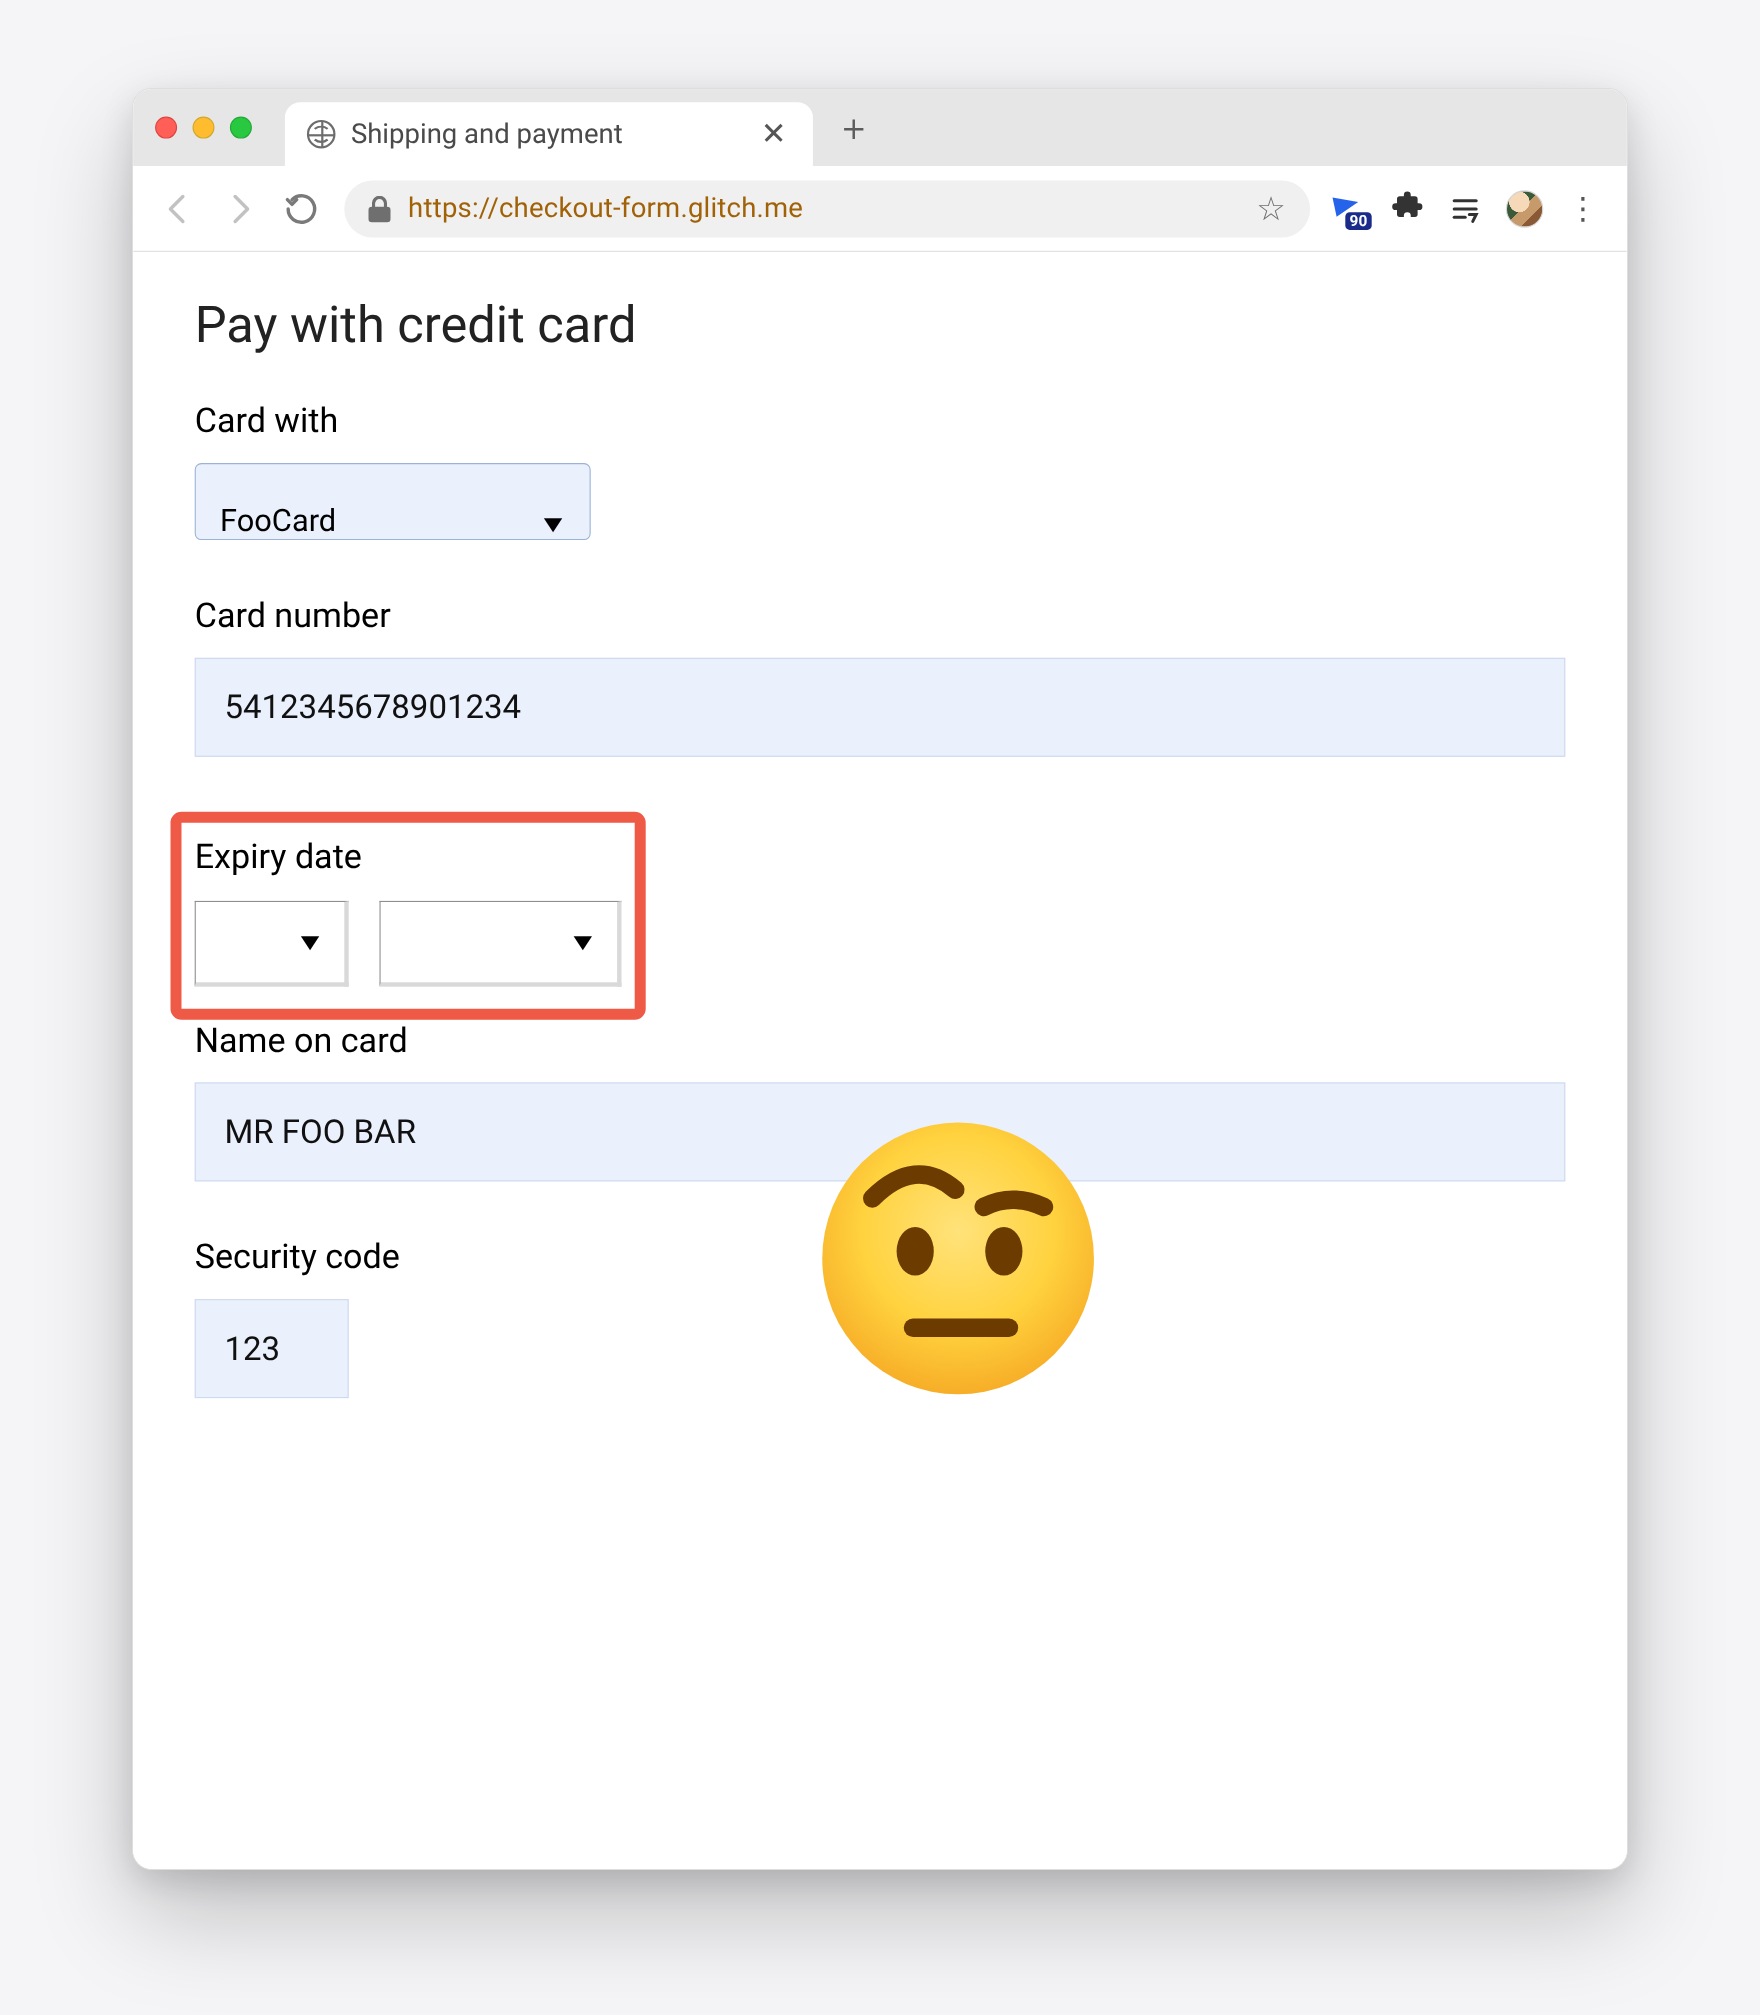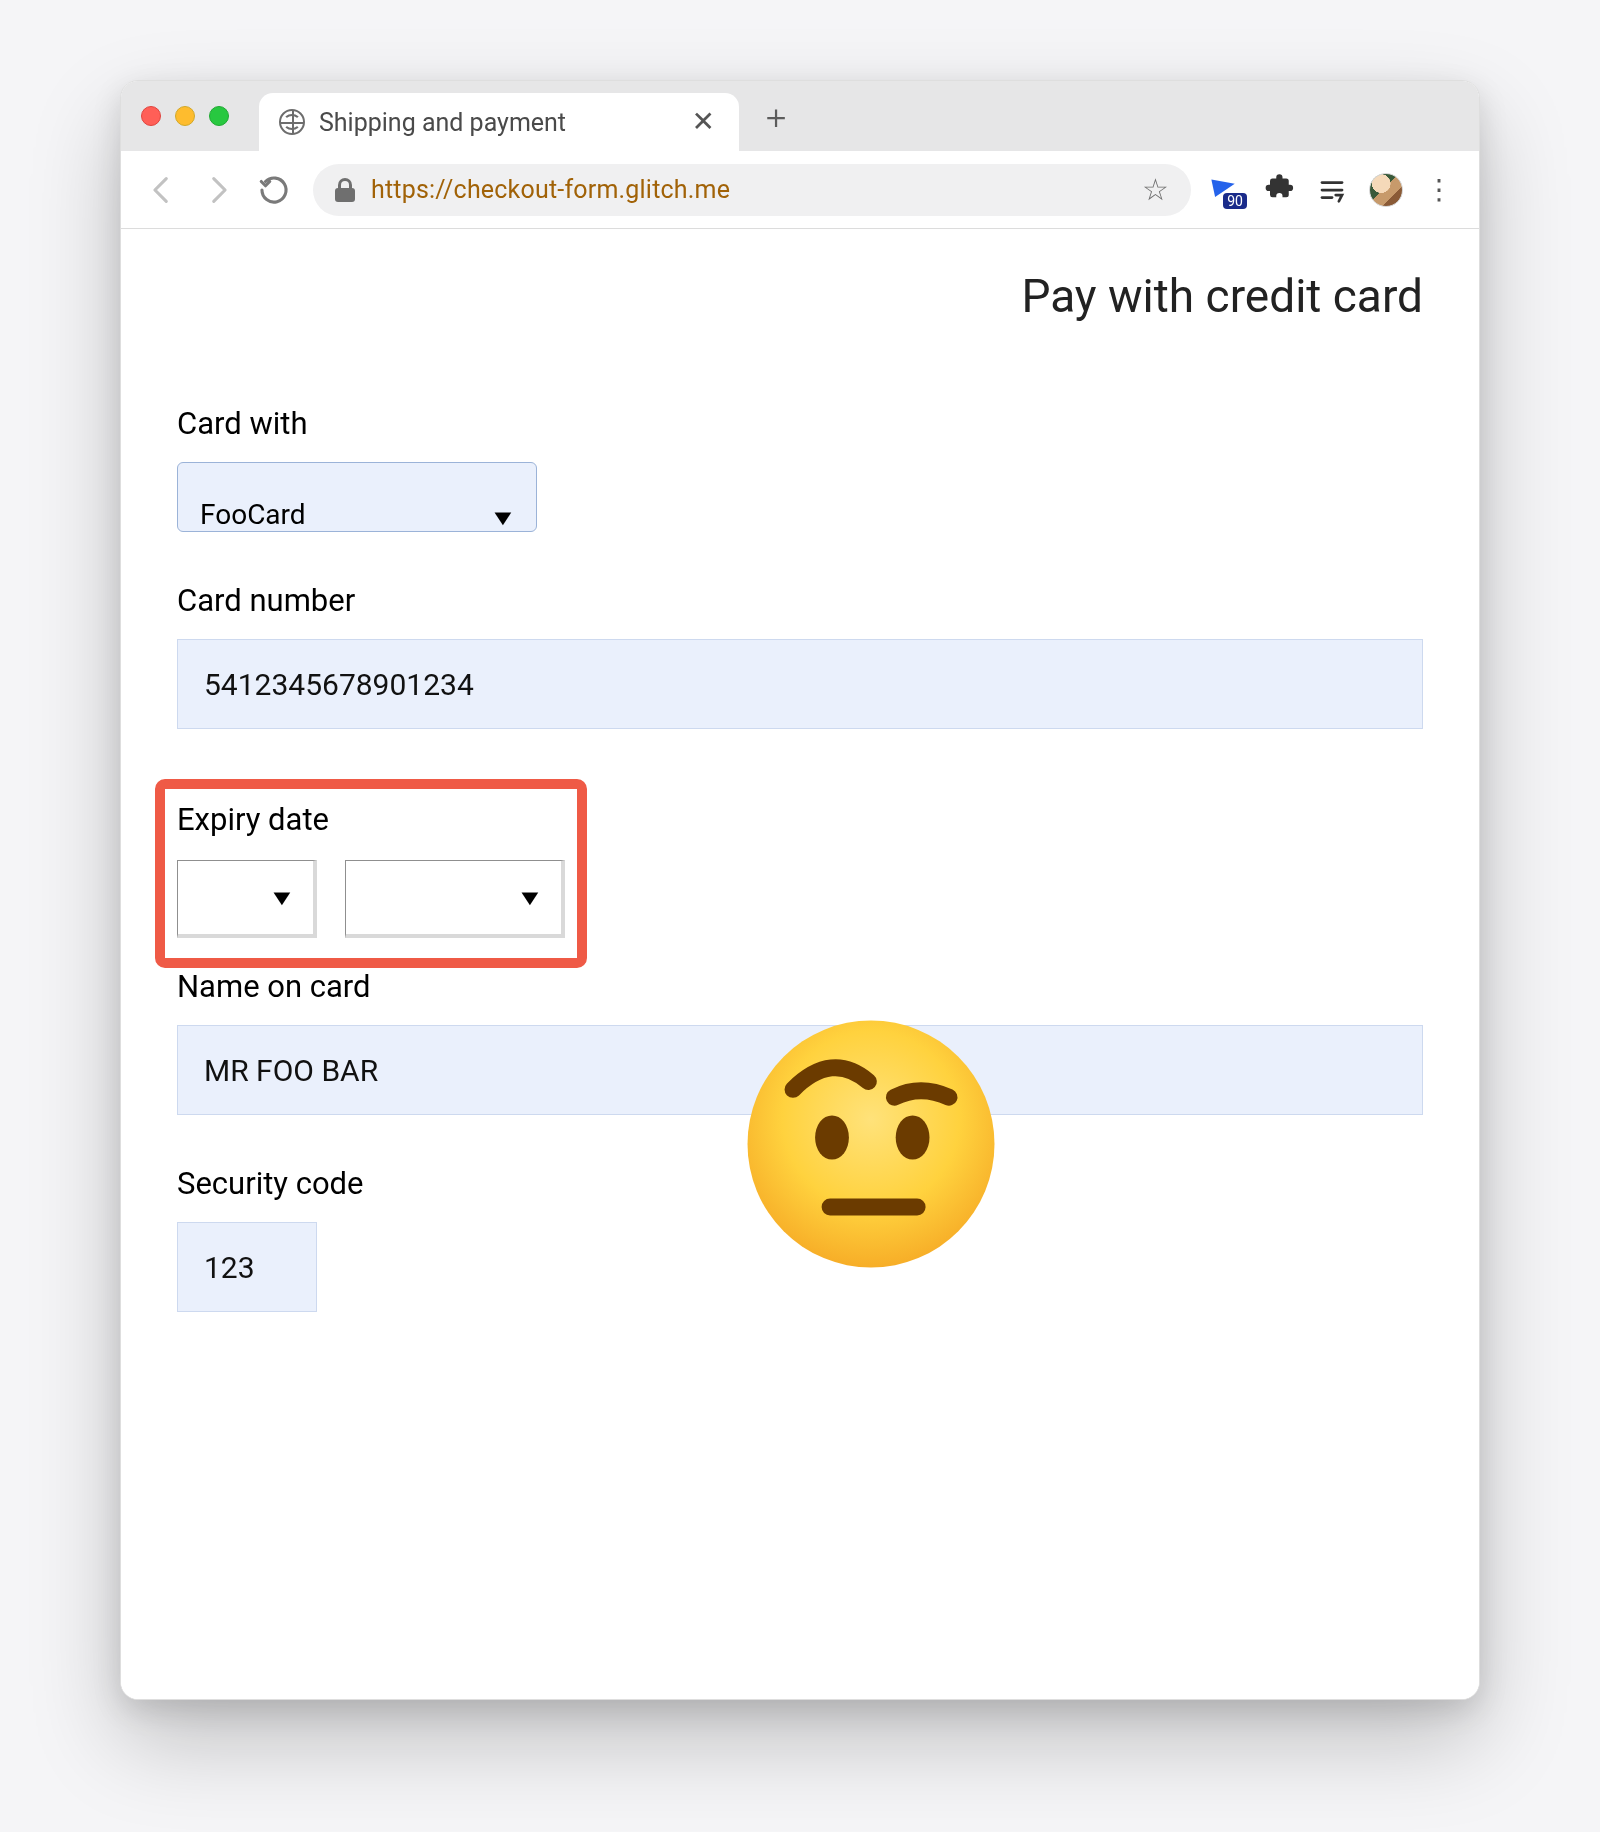--- a/index.html
+++ b/index.html
@@ -152,21 +152,21 @@
   .ext-lighthouse .beam{
     position:absolute; left:0; top:2px;
     border-left:22px solid #2563eb;
     border-top:9px solid transparent;
     border-bottom:9px solid transparent;
     transform:rotate(-12deg);
   }
   .ext-lighthouse .badge{
     position:absolute; right:-4px; bottom:-4px;
     background:#1a2b8a; color:#fff;
-    font-size:14px; font-weight:400;
+    font-size:14px; font-weight:700;
     padding:1px 4px; border-radius:4px;
     line-height:1;
   }
   .ext-puzzle{ font-size:32px; color:#333; }
   .ext-reading{ width:30px; height:30px; color:#333; }
   .avatar{
     width:34px; height:34px; border-radius:50%;
     background: radial-gradient(circle at 35% 30%, #f5d9b9 0 30%, transparent 31%),
                 linear-gradient(135deg,#3a5a3a 0 45%,#c79a6b 45% 70%,#8a5a36 70%);
     border:1px solid #d6d6d6;
@@ -178,22 +178,21 @@
     background:#ffffff;
     padding: 40px 56px 70px 56px;
     position:relative;
     min-height: 1470px;
   }
 
   .page-title {
     font-size:46px;
     font-weight:400;
     color:#222;
-    margin-bottom: 82px;
-    text-align: right;
+    margin-bottom: 41px;
   }
 
   .field { margin-bottom: 50px; }
   .field-label {
     font-size:31px;
     color:#000;
     margin-bottom: 20px;
   }
 
   .select-like {

